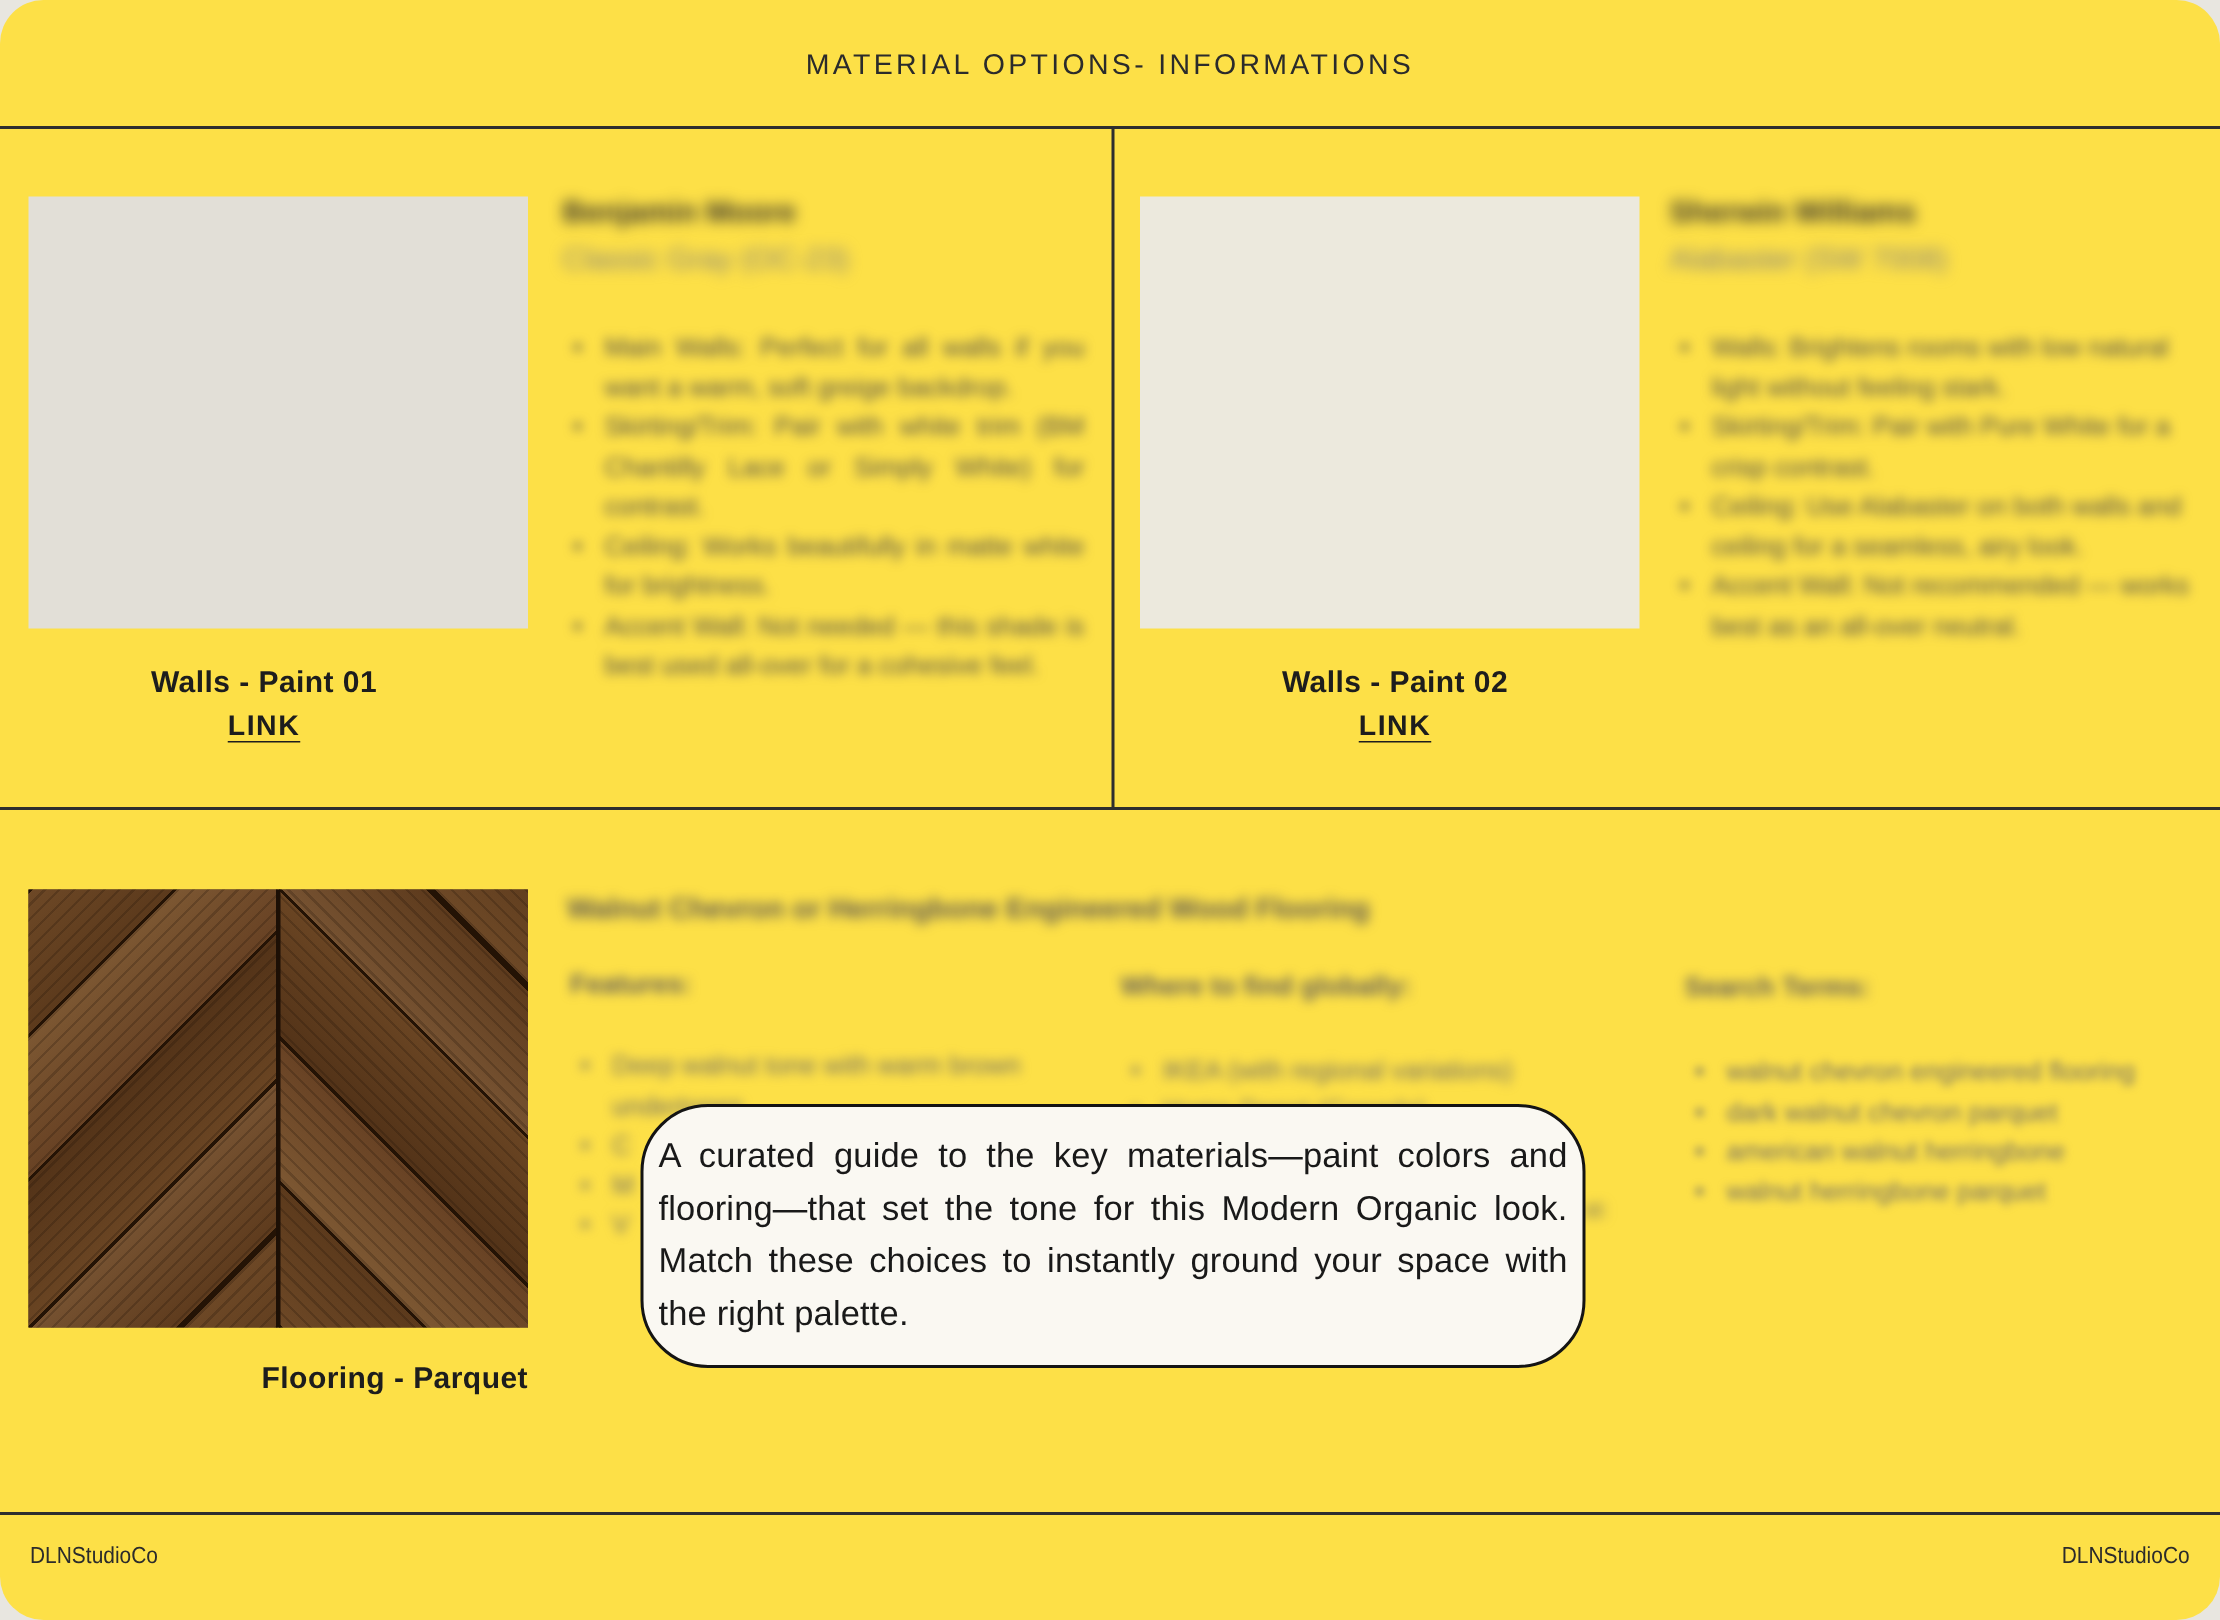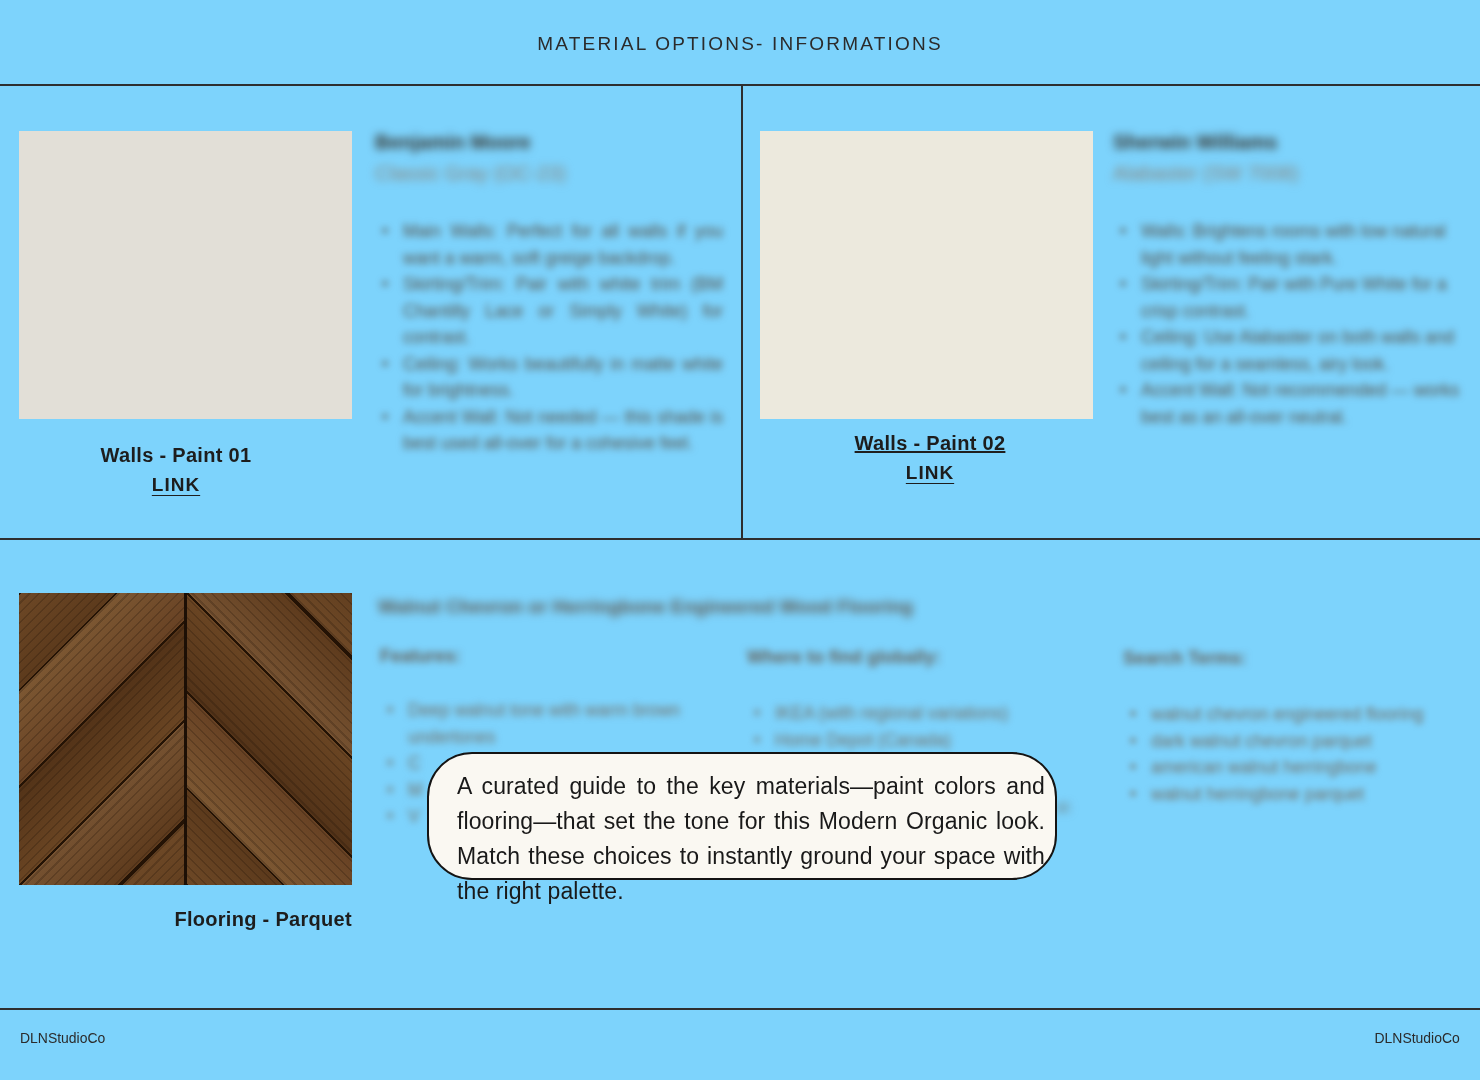--- a/index.html
+++ b/index.html
@@ -1,21 +1,22 @@
 <!DOCTYPE html>
 <html><head>
 <meta charset="utf-8">
 <style>
   * { margin:0; padding:0; box-sizing:border-box; }
   html,body { background:#e8e6e0; }
   #canvas {
     position:relative; width:1480px; height:1080px;
-    background:#7dd3fc; overflow:hidden;
+    background:#fde047; overflow:hidden;
     font-family:"Liberation Sans","DejaVu Sans",sans-serif;
     color:#1f1f1f;
+    border-radius:29px;
   }
   .abs { position:absolute; }
 
   
   .header-title {
     top:33px; left:0; width:1480px; text-align:center;
     font-size:19px; letter-spacing:2.2px; color:#2b2b2b; font-weight:400;
   }
   .rule { background:#2e2e2e; }
   .hr-top   { top:84px; left:0; width:1480px; height:2px; }
@@ -23,21 +24,21 @@
   .hr-mid   { top:538px; left:0; width:1480px; height:2px; }
   .hr-foot  { top:1008px; left:0; width:1480px; height:2px; }
 
   
   .swatch { width:333px; height:288px; top:131px; }
   .swatch-1 { left:19px; }
   .swatch-2 { left:760px; }
 
   .caption-wrap { width:352px; text-align:center; }
   .cap-1 { left:0; top:444px; }
-  .cap-2 { left:754px; top:432px;text-decoration:underline; }
+  .cap-2 { left:754px; top:444px; }
   .cap-label { font-size:20px; font-weight:700; color:#1d1d1d; letter-spacing:0.3px; }
   .cap-link {
     display:inline-block; margin-top:7px; font-size:19px; font-weight:700;
     letter-spacing:1px; color:#1d1d1d; text-decoration:underline;
     text-underline-offset:4px; cursor:pointer;
   }
 
   
   .paint-col { width:348px; top:131px; }
   .paint-col-1 { left:375px; }
@@ -99,23 +100,23 @@
   .floor-list { font-size:17px; line-height:26.5px; color:#736e65; }
   .floor-list ul.blist { margin-top:0; }
   .features-list { left:380px; top:697px; width:308px; filter:blur(3.6px); }
   .where-list    { left:747px; top:700px; width:336px; filter:blur(3.6px); }
   .search-list   { left:1123px; top:701px; width:322px; filter:blur(3px); }
 
   .text-fragment { left:1056px; top:798px; font-size:15px; color:#6b665e; filter:blur(4px); }
 
   
   .callout {
-    left:427px; top:736px; width:630px; height:128px;
+    left:427px; top:736px; width:630px; height:176px;
     border:2px solid #141414; border-radius:45px;
-    background:#faf8f2; padding:15px 10px 0 28px;margin-top:16px;
+    background:#faf8f2; padding:15px 10px 0 10px;
   }
   .callout-text {
     font-size:23px; line-height:35px; text-align:justify;
     color:#191919; letter-spacing:0.1px;
   }
 
   
   .footer-item { top:1029px; font-size:15.5px; color:#2b2b2b; }
   .foot-left   { left:20px; transform:scaleX(0.9); transform-origin:left center; }
   .foot-center { left:0; width:1480px; text-align:center; }

